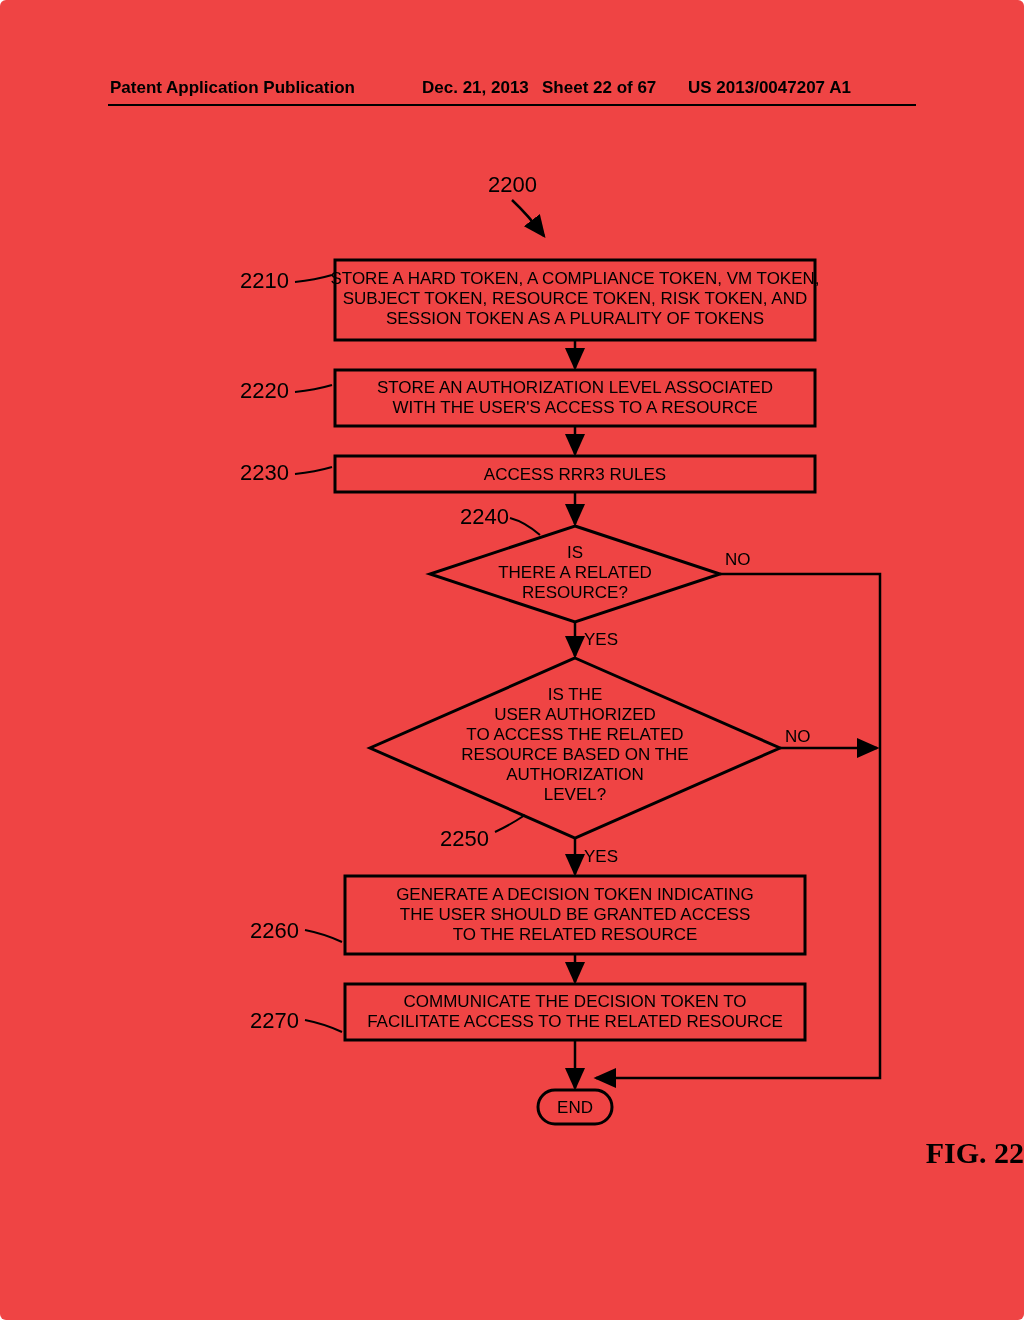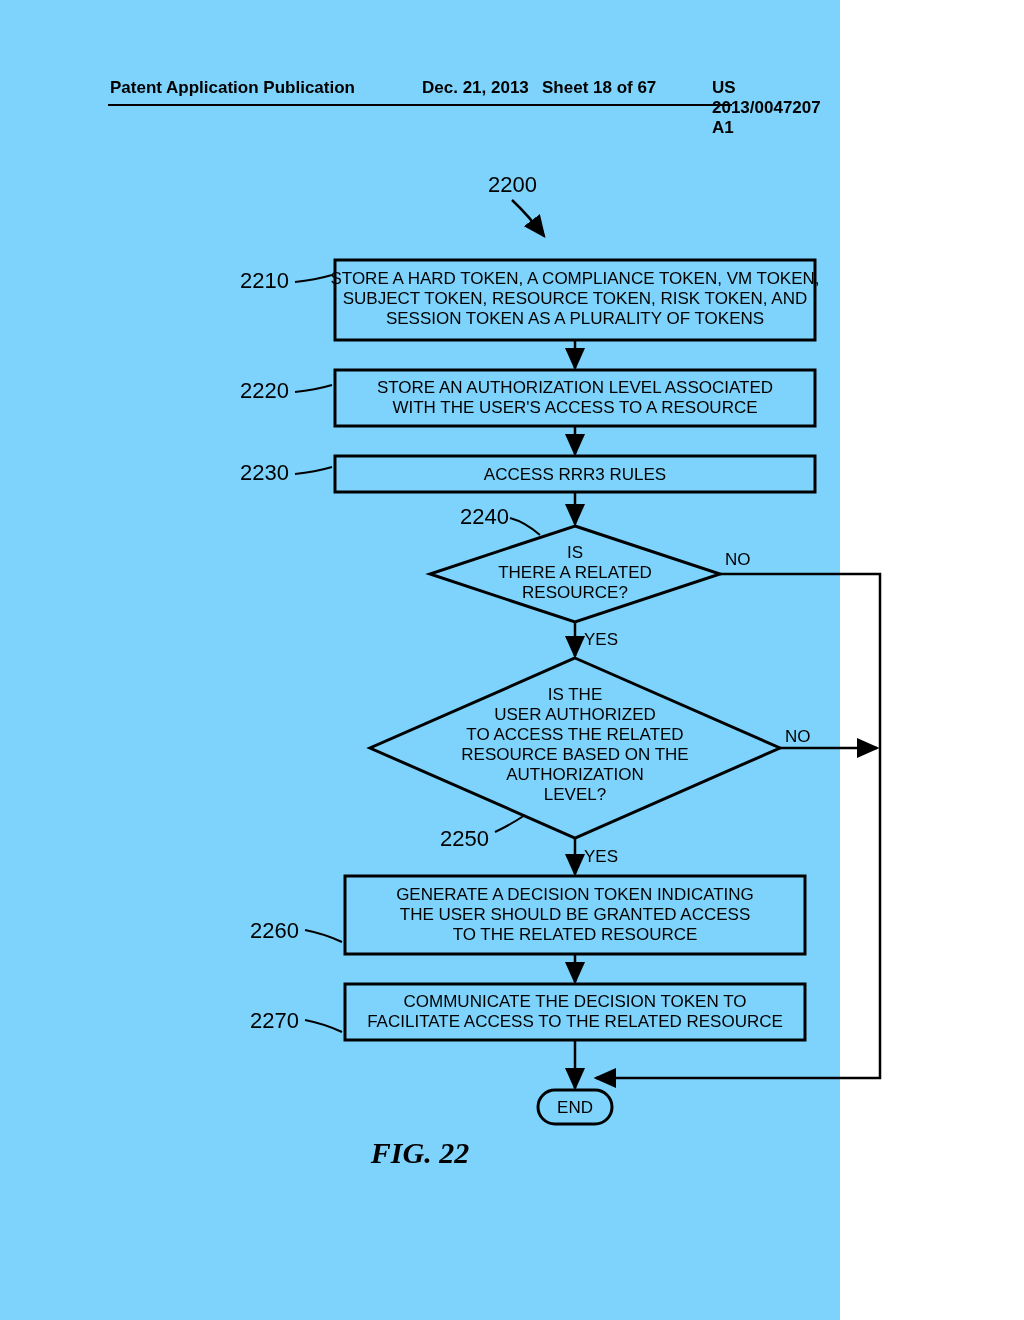--- a/index.html
+++ b/index.html
@@ -3,54 +3,54 @@
 <meta charset="utf-8">
 <style>
   body {
     margin: 0;
     padding: 0;
     font-family: Arial, Helvetica, sans-serif;
     background: white;
     width: 1024px;
   }
   .page {
-    width: 840px;
+    width: 1024px;
     height: 1320px;
     position: relative;
-    background: #7dd3fc;
+    background: #ef4444;
+    border-radius: 6px;
   }
   .header {
     position: absolute;
     top: 78px;
     left: 0;
     right: 0;
     font-weight: bold;
     font-size: 17px;
     color: #000;
   }
   .header-left { position: absolute; left: 110px; }
   .header-date { position: absolute; left: 422px; }
   .header-sheet { position: absolute; left: 542px; }
-  .header-right { position: absolute; left: 712px; }
+  .header-right { position: absolute; left: 688px; }
   .header-line {
     position: absolute;
     top: 104px;
     left: 108px;
     right: 108px;
     height: 2px;
     background: #000;
   }
   .fig {
     position: absolute;
     bottom: 150px;
     left: 0;
     right: 0;
-    text-align: center;
+    text-align: right;
     font-family: "Times New Roman", serif;
-    font-style: italic;
     font-weight: bold;
     font-size: 30px;
   }
   svg { position: absolute; top: 0; left: 0; }
   .box-text {
     font-family: Arial, Helvetica, sans-serif;
     font-size: 17px;
     text-anchor: middle;
     fill: #000;
   }
@@ -65,21 +65,21 @@
     fill: #000;
   }
 </style>
 </head>
 <body>
 
 <div class="page">
   <div class="header">
     <span class="header-left">Patent Application Publication</span>
     <span class="header-date">Dec. 21, 2013</span>
-    <span class="header-sheet">Sheet 18 of 67</span>
+    <span class="header-sheet">Sheet 22 of 67</span>
     <span class="header-right">US 2013/0047207 A1</span>
   </div>
   <div class="header-line"></div>
 
   <svg width="1024" height="1320">
     <defs>
       <marker id="arrow" markerWidth="10" markerHeight="10" refX="8" refY="4" orient="auto">
         <path d="M0,0 L9,4 L0,8 Z" fill="#000"></path>
       </marker>
     </defs>

